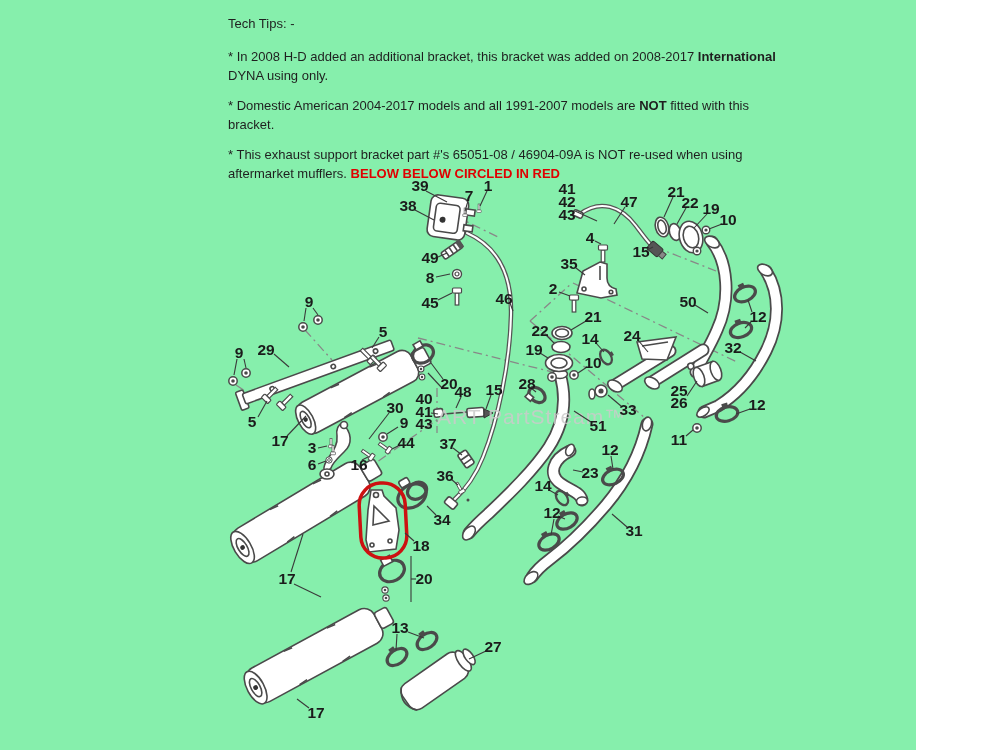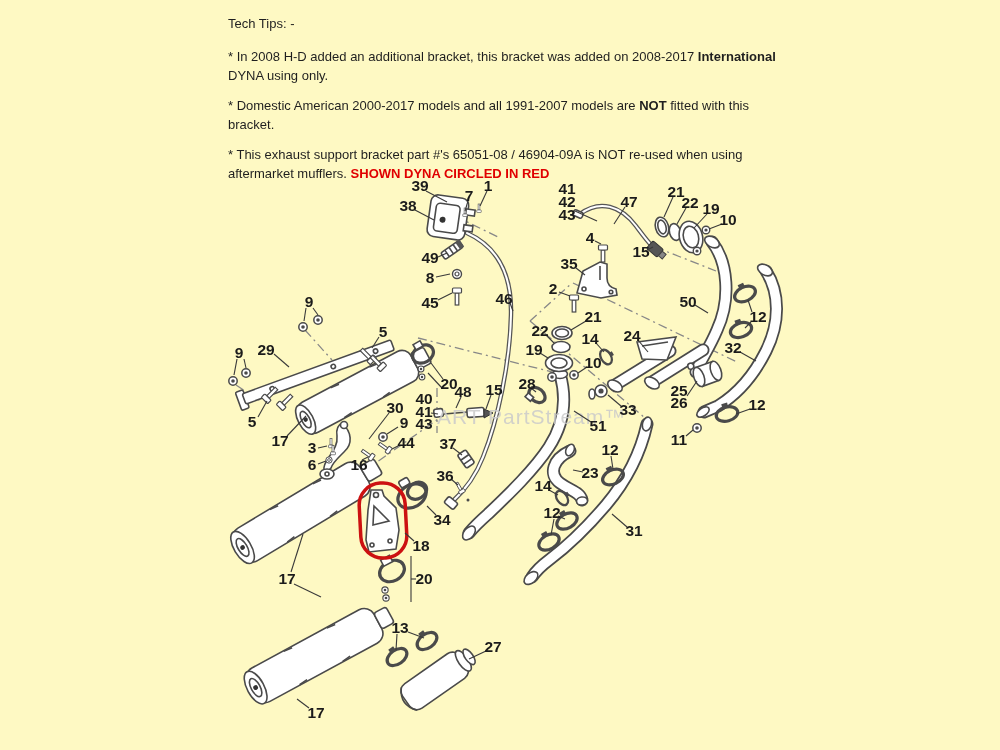--- a/index.html
+++ b/index.html
@@ -1,16 +1,16 @@
 <!DOCTYPE html>
 <html><head>
 <meta charset="utf-8">
 <style>
   html,body{margin:0;padding:0;background:#fff;}
-  #page{position:relative;width:1000px;height:750px;background:#fef9c3;overflow:hidden;
+  #page{position:relative;width:916px;height:750px;background:#86efac;overflow:hidden;
         font-family:"Liberation Sans",sans-serif;color:#1f1f1f;}
   #techtips{position:absolute;left:228px;top:14px;width:562px;font-size:13px;line-height:1.5;}
   #techtips .heading{margin-bottom:13px;}
   #techtips .note{margin-bottom:10px;}
   #techtips .seg-bold{font-weight:bold;}
   svg#diagram{position:absolute;left:0;top:0;}
   .art{stroke:#4a4a4a;stroke-width:1.6;fill:#fff;}
   .artline{stroke:#4a4a4a;stroke-width:1.6;fill:none;}
   .tube-o{stroke:#4a4a4a;stroke-width:13;fill:none;stroke-linecap:round;}
   .tube-i{stroke:#fff;stroke-width:9.5;fill:none;stroke-linecap:round;}
@@ -25,22 +25,22 @@
 </style>
 </head>
 <body>
 
 <div id="page">
 
   <div id="techtips">
     <div class="heading">Tech Tips: -</div>
     <div id="notes">
         <div class="note"><span>* In 2008 H-D added an additional bracket, this bracket was added on 2008-2017 </span><span class="seg-bold">International</span><span> DYNA using only.</span></div>
-        <div class="note"><span>* Domestic American 2000-2017 models and all 1991-2007 models are </span><span class="seg-bold">NOT</span><span> fitted with this bracket.</span></div>
-        <div class="note"><span>* This exhaust support bracket part #'s 65051-08 / 46904-09A is NOT re-used when using aftermarket mufflers. </span><span class="seg-bold" style="color: rgb(224, 0, 0);">SHOWN DYNA CIRCLED IN RED</span></div>
+        <div class="note"><span>* Domestic American 2004-2017 models and all 1991-2007 models are </span><span class="seg-bold">NOT</span><span> fitted with this bracket.</span></div>
+        <div class="note"><span>* This exhaust support bracket part #'s 65051-08 / 46904-09A is NOT re-used when using aftermarket mufflers. </span><span class="seg-bold" style="color: rgb(224, 0, 0);">BELOW BELOW CIRCLED IN RED</span></div>
       </div>
   </div>
 
   <svg id="diagram" width="1000" height="750" viewBox="0 0 1000 750" xmlns="http://www.w3.org/2000/svg">
 
     <defs>
       <g id="nut">
         <circle r="4.2" fill="#fff" stroke="#4a4a4a" stroke-width="1.5"></circle>
         <circle r="1.8" fill="#4a4a4a"></circle>
       </g>

